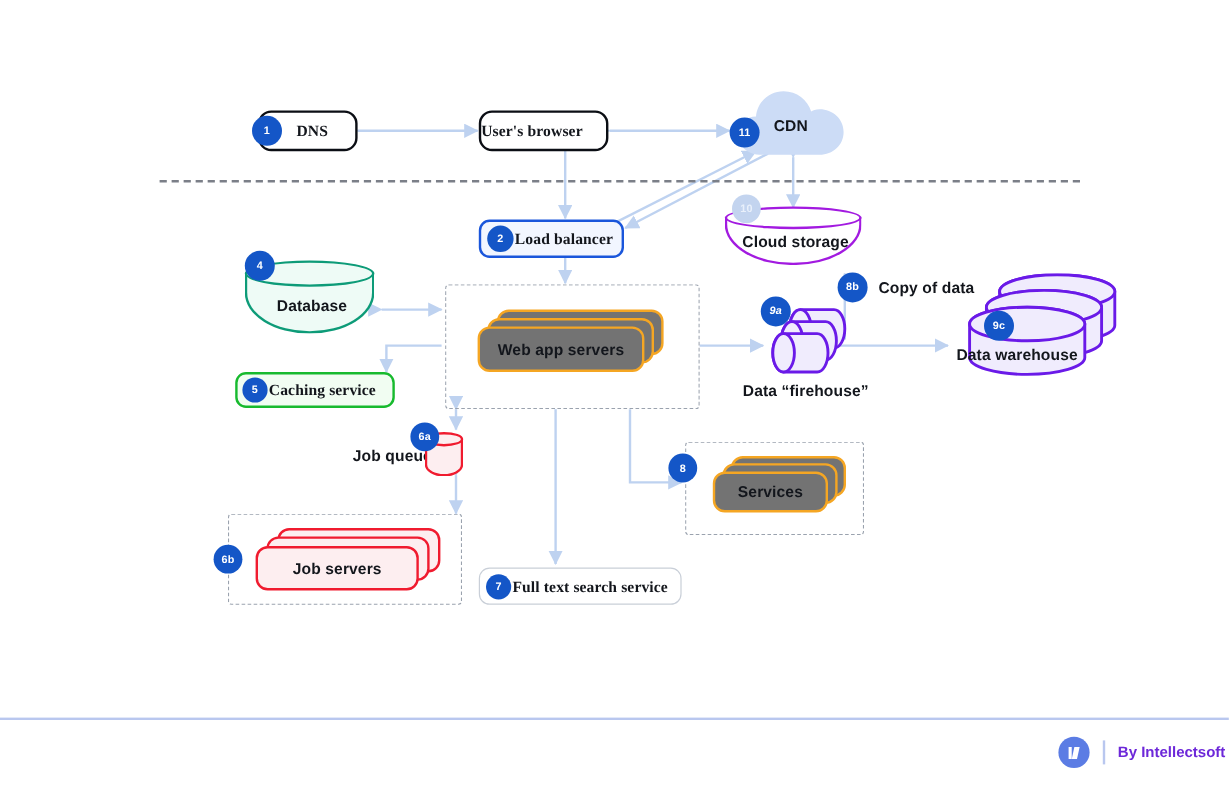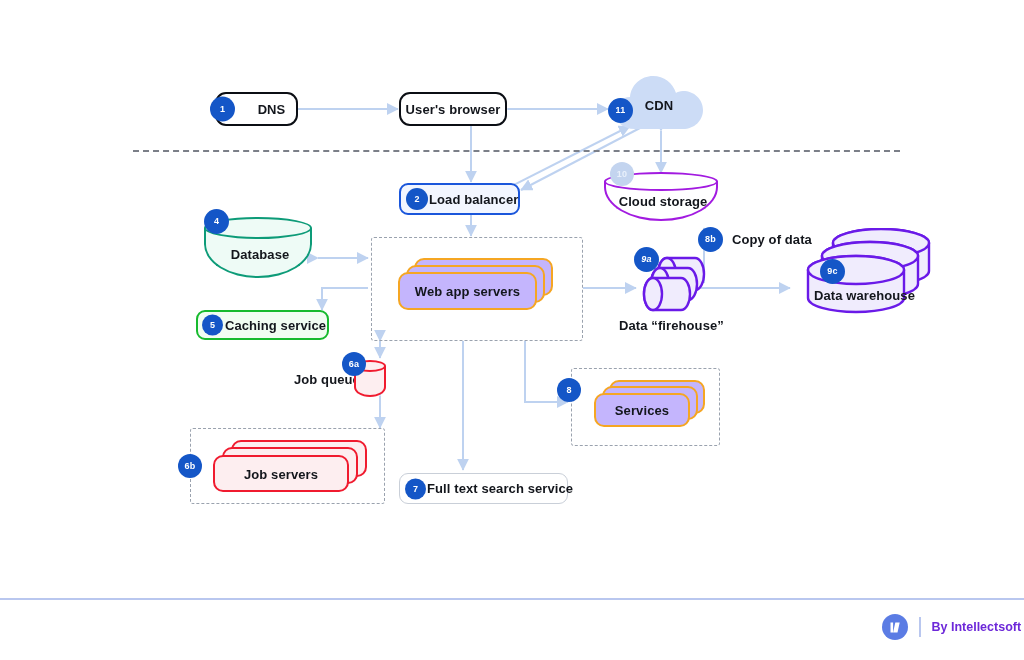--- a/index.html
+++ b/index.html
@@ -9,21 +9,21 @@
   #canvas{position:absolute;inset:0;width:1024px;height:660px;}
   #svg-layer{position:absolute;left:0;top:0;width:1024px;height:660px;}
 
   
   .node{position:absolute;box-sizing:border-box;}
   .lbl{font-size:13px;font-weight:700;color:#13161c;white-space:nowrap;letter-spacing:.1px;}
 
   
   .pill{display:flex;align-items:center;box-sizing:border-box;border-radius:9px;
         background:#fff;border:2px solid #111;}
-  .pill .lbl{flex:1;text-align:center;}
+  .pill .lbl{flex:1;text-align:left;font-family:Liberation Serif, serif;}
 
   .pill-dns{border:2.5px solid #0b0e14;border-radius:11px;}
   .pill-browser{border:2.5px solid #0b0e14;border-radius:11px;}
   .pill-lb{border:2px solid #1a56db;background:#f2f6ff;border-radius:9px;}
   .pill-cache{border:2px solid #17ba2e;background:#f1fdf2;border-radius:9px;}
   .pill-fts{border:1.5px solid #c9cfd8;background:#ffffff;border-radius:9px;}
 
   
   .badge{position:absolute;border-radius:50%;background:#1456c7;color:#fff;
          display:flex;align-items:center;justify-content:center;
@@ -32,21 +32,21 @@
 
   
   .group{position:absolute;border:1.6px dashed #9aa2ae;border-radius:3px;box-sizing:border-box;}
 
   
   .divider{position:absolute;border-top:2px dashed #7b7f88;}
 
   
   .stack{position:absolute;}
   .card{position:absolute;box-sizing:border-box;border-radius:10px;}
-  .card-orange{border:2px solid #f5a623;background:#c4b5fd;}
+  .card-orange{border:2px solid #f5a623;background:#737373;}
   .card-red{border:2.4px solid #f01b2f;background:#fdeef0;}
   .card .lbl{position:absolute;left:0;right:0;top:50%;transform:translateY(-50%);text-align:center;}
 
   
   .cyl{position:absolute;}
   .cyl .body{position:absolute;left:0;right:0;box-sizing:border-box;border-left-width:2px;
              border-right-width:2px;border-bottom-width:2px;border-top:0;border-style:solid;
              border-bottom-left-radius:50% 34px;border-bottom-right-radius:50% 34px;}
   .cyl .top{position:absolute;left:0;right:0;top:0;box-sizing:border-box;border-width:2px;
             border-style:solid;border-radius:50%;}
@@ -199,21 +199,21 @@
         <path d="M45 15 a48 14 0 0 1 96 0 v28 a48 14 0 0 1 -96 0 z"></path>
         <ellipse cx="93" cy="15" rx="48" ry="14"></ellipse>
         <path d="M34 28 a48 14 0 0 1 96 0 v28 a48 14 0 0 1 -96 0 z"></path>
         <ellipse cx="82" cy="28" rx="48" ry="14"></ellipse>
         <path d="M20 42 a48 14 0 0 1 96 0 v28 a48 14 0 0 1 -96 0 z"></path>
         <ellipse cx="68" cy="42" rx="48" ry="14"></ellipse>
       </g>
     </svg>
     <div class="badge" style="left:32px;top:31px;width:25px;height:25px;text-align:right;">9c</div>
     <span class="lbl" style="position:absolute;left:9px;top:60px;width:118px;
-          text-align:right;">Data warehouse</span>
+          text-align:left;">Data warehouse</span>
   </div>
 
   <div class="node" style="left:294px;top:358px;width:92px;height:40px;">
     <span class="lbl" style="position:absolute;left:0;top:14px;">Job queue</span>
     <div class="cyl" style="left:60px;top:2px;width:32px;height:38px;">
       <div class="body" style="top:6px;height:31px;border-color:#f01b2f;background:#fdeef0;
                   border-bottom-left-radius:50% 10px;border-bottom-right-radius:50% 10px;"></div>
       <div class="top" style="height:12px;border-color:#f01b2f;background:#fdeef0;"></div>
     </div>
     <div class="badge" style="left:48px;top:-6px;width:24px;height:24px;">6a</div>

